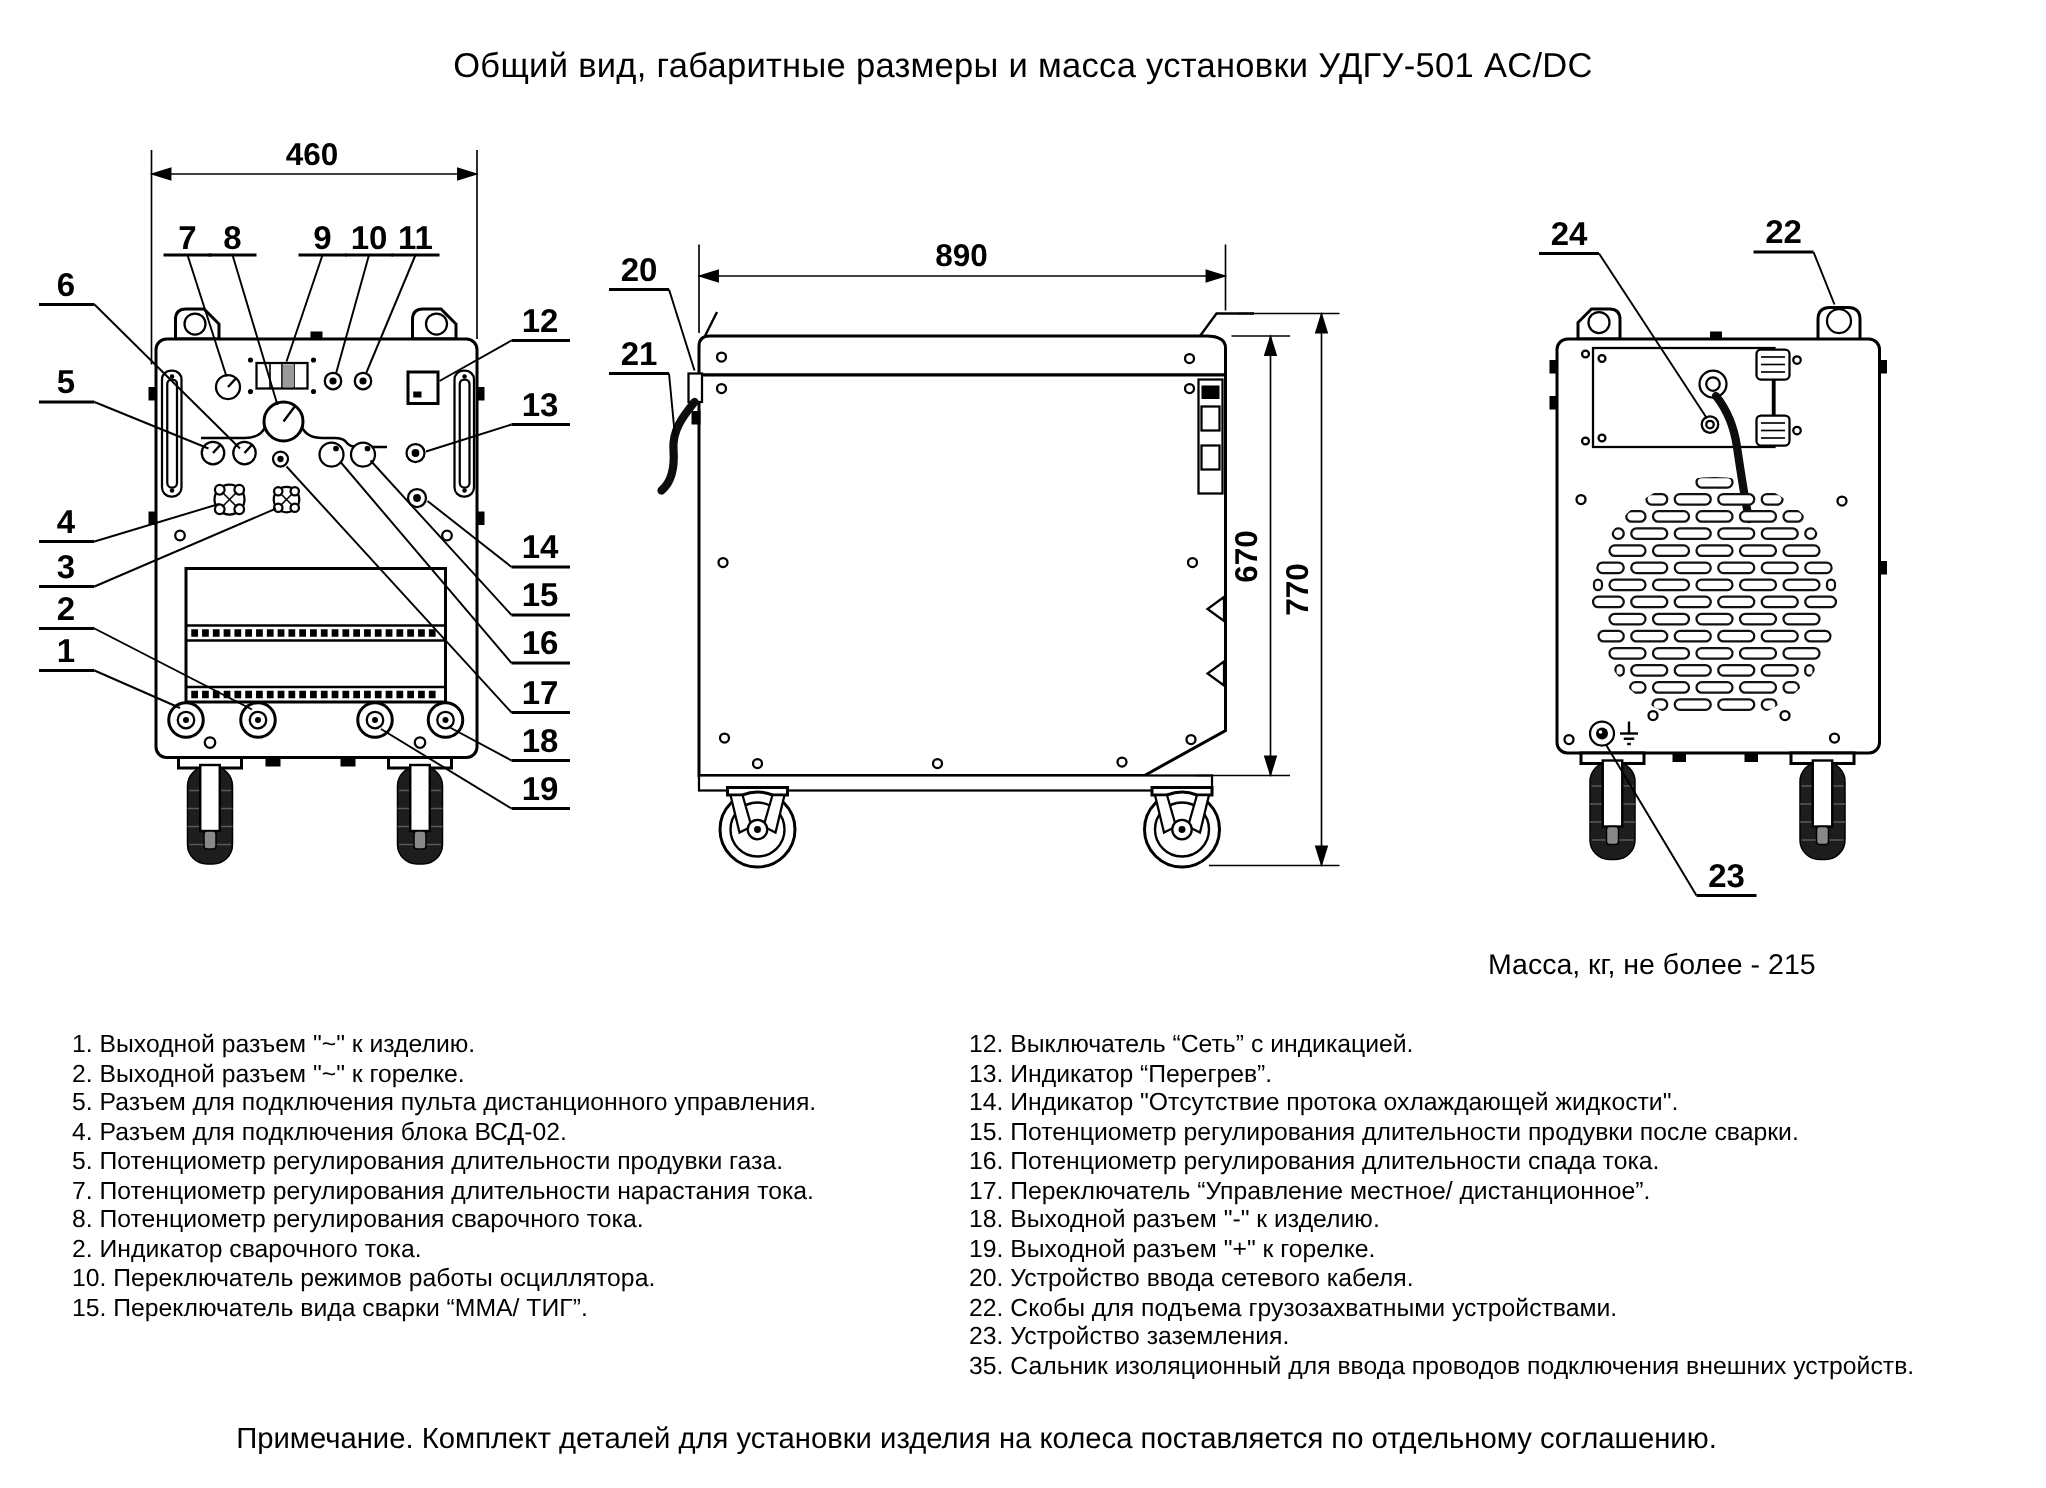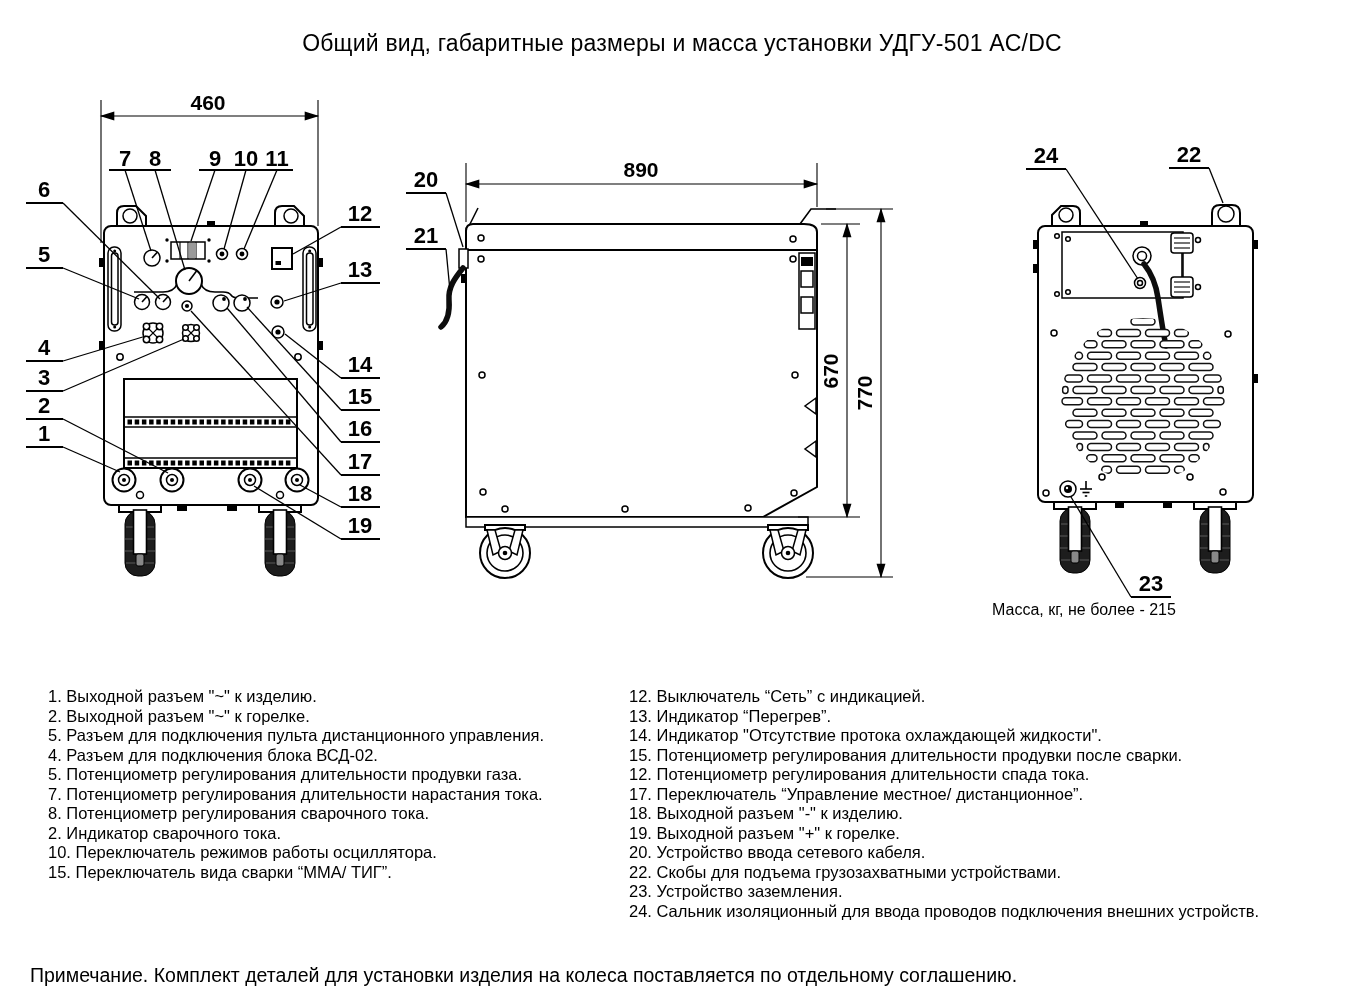--- a/index.html
+++ b/index.html
@@ -13,26 +13,26 @@
   .dimtxt{font-size:21px;font-weight:bold;text-anchor:middle;}
   .o{fill:#fff;stroke:#000;stroke-width:2;}
   .o15{fill:#fff;stroke:#000;stroke-width:1.5;}
   .ln{stroke:#000;stroke-width:1.6;fill:none;}
   .thin{stroke:#000;stroke-width:1.1;fill:none;}
   .leader{stroke:#000;stroke-width:1.3;fill:none;}
   .shelf{stroke:#000;stroke-width:2;}
   .fillb{fill:#000;stroke:none;}
   .slot{fill:#fff;stroke:#111;stroke-width:1.5;}
   .cable{stroke:#0d0d0d;stroke-width:5.5;fill:none;stroke-linecap:round;}
-  .mass{position:absolute;left:992px;top:601px;font-size:16px;}
+  .mass{position:absolute;left:992px;top:633px;font-size:19px;}
   .legend{position:absolute;top:687px;font-size:16.5px;line-height:19.5px;}
   .legend-left{left:48px;width:545px;}
-  .legend-right{left:629px;width:700px;}
+  .legend-right{left:646px;width:700px;}
   .legend .li{padding-left:24px;text-indent:-24px;}
-  .footnote{position:absolute;left:30px;width:1210px;top:948px;text-align:left;font-size:19.5px;margin-top:16px;}
+  .footnote{position:absolute;left:46px;width:1210px;top:948px;text-align:center;font-size:19.5px;}
 </style>
 </head>
 <body>
 
 <div id="page">
 
   <div class="title">Общий вид, габаритные размеры и масса установки УДГУ-501 AC/DC</div>
 
   <svg width="1364" height="660" viewBox="0 0 1364 660">
     <defs>
@@ -631,24 +631,24 @@
     <div class="li">2. Индикатор сварочного тока.</div>
     <div class="li">10. Переключатель режимов работы осциллятора.</div>
     <div class="li">15. Переключатель вида сварки “ММА/ ТИГ”.</div>
   </div>
 
   <div class="legend legend-right">
     <div class="li">12. Выключатель “Сеть” с индикацией.</div>
     <div class="li">13. Индикатор “Перегрев”.</div>
     <div class="li">14. Индикатор "Отсутствие протока охлаждающей жидкости".</div>
     <div class="li">15. Потенциометр регулирования длительности продувки после сварки.</div>
-    <div class="li">12. Потенциометр регулирования длительности  спада тока.</div>
+    <div class="li">16. Потенциометр регулирования длительности  спада тока.</div>
     <div class="li">17. Переключатель “Управление местное/ дистанционное”.</div>
     <div class="li">18. Выходной разъем "-" к изделию.</div>
     <div class="li">19. Выходной разъем "+" к горелке.</div>
     <div class="li">20. Устройство ввода сетевого кабеля.</div>
     <div class="li">22. Скобы для подъема грузозахватными устройствами.</div>
     <div class="li">23. Устройство заземления.</div>
-    <div class="li">24. Сальник изоляционный для ввода проводов подключения внешних устройств.</div>
+    <div class="li">35. Сальник изоляционный для ввода проводов подключения внешних устройств.</div>
   </div>
 
   <div class="footnote">Примечание. Комплект деталей для установки изделия на колеса поставляется по отдельному соглашению.</div>
 </div>
 
 </body></html>

